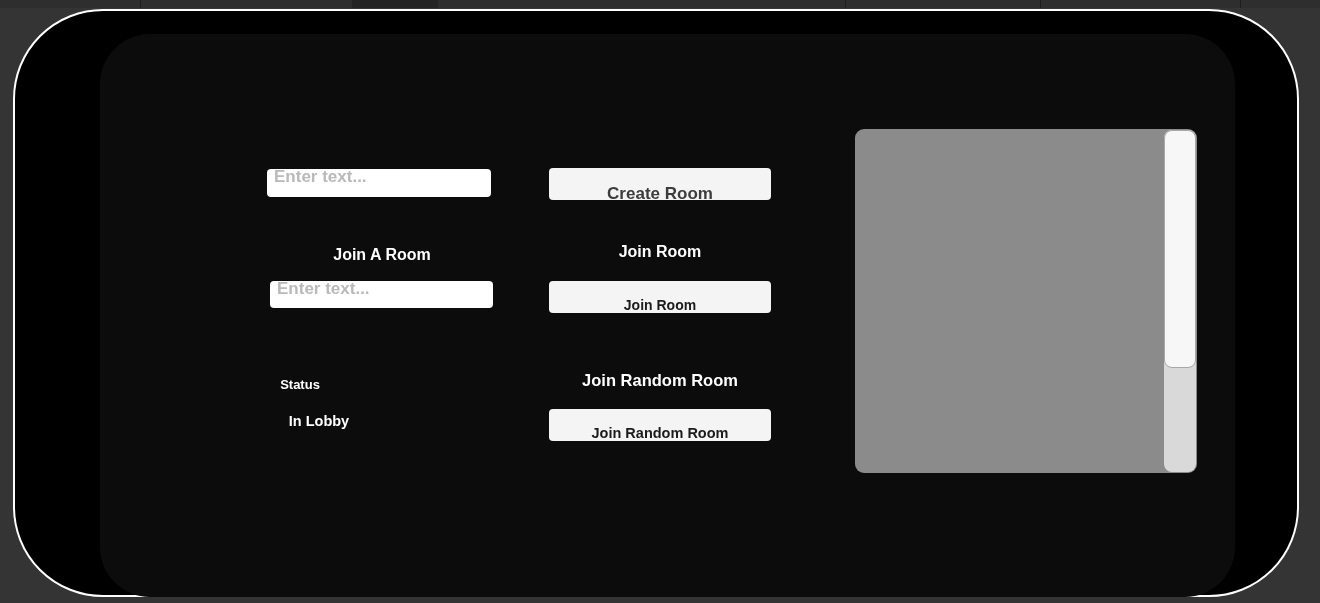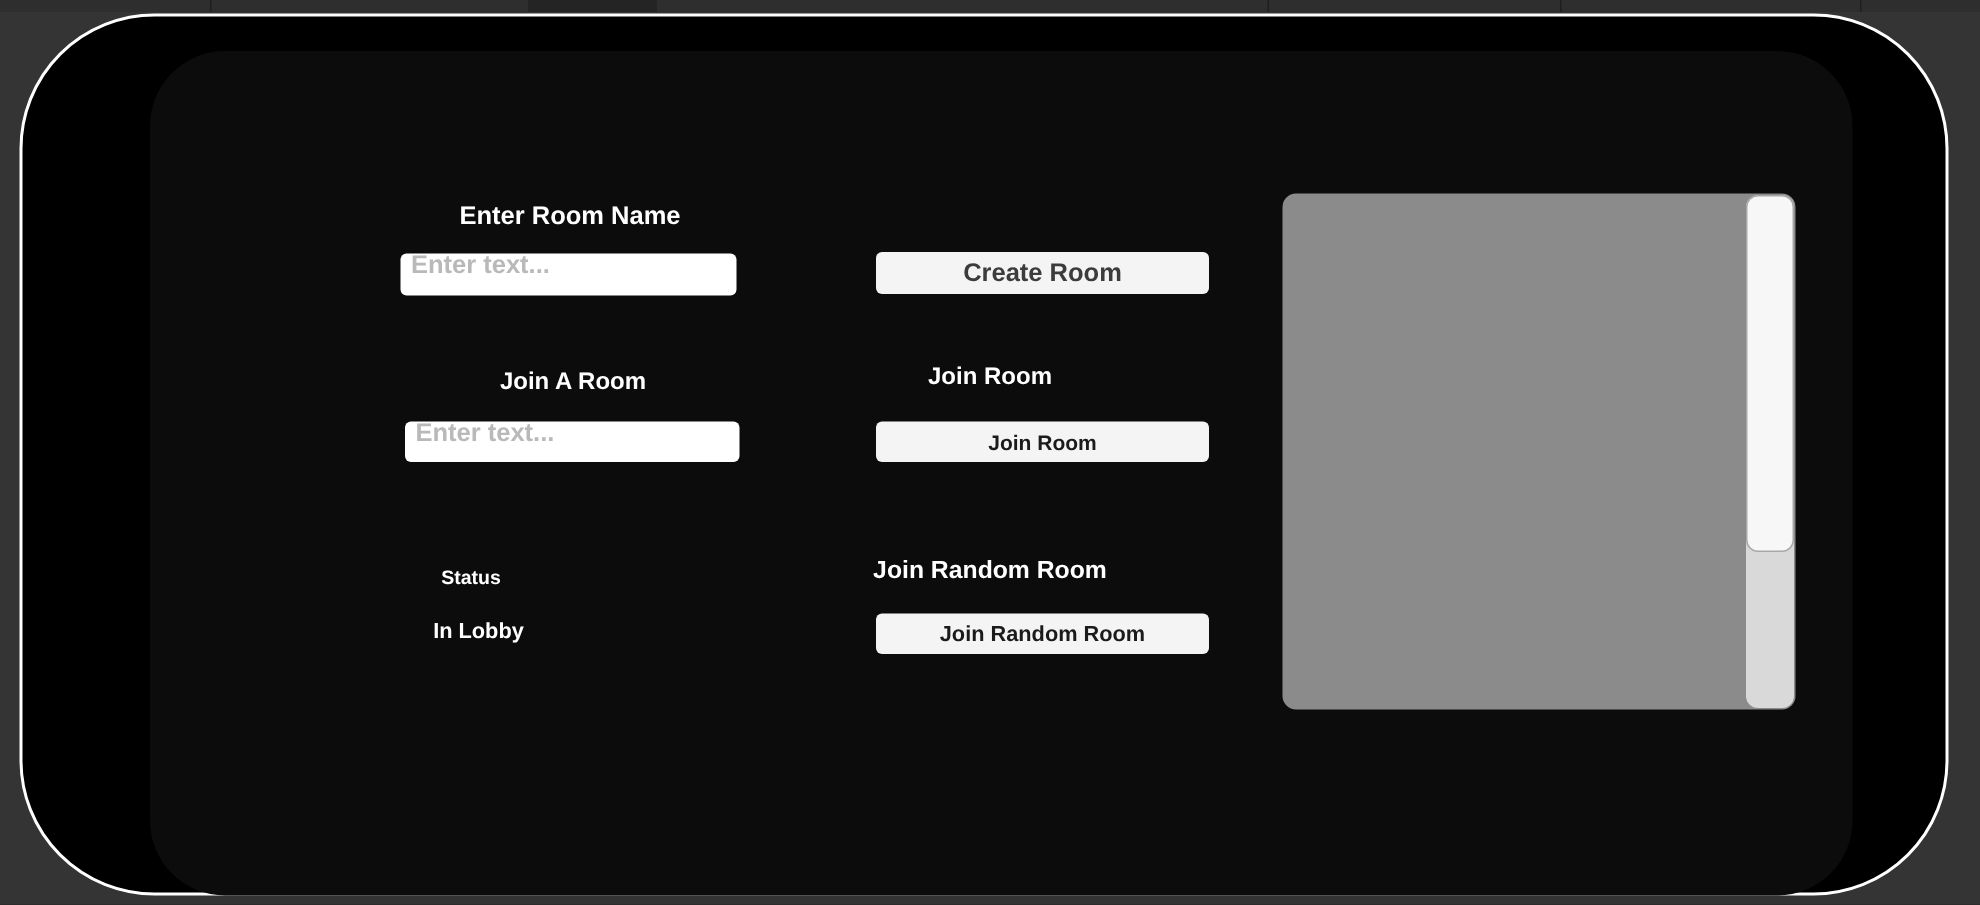--- a/index.html
+++ b/index.html
@@ -59,21 +59,21 @@
 
   .label {
     position: absolute;
     color: #ffffff;
     font-weight: bold;
     text-align: center;
   }
   .lbl-enter-room   { left: 268px; top: 134px; width: 224px; font-size: 17px; }
   .lbl-join-a-room  { left: 270px; top: 246px; width: 224px; font-size: 16px; text-align: center; }
   .lbl-join-room    { left: 549px; top: 243px; width: 222px; font-size: 16px; }
-  .lbl-status       { left: 264px; top: 377px; width: 100px; font-size: 13px; }
+  .lbl-status       { left: 250px; top: 377px; width: 100px; font-size: 13px; }
   .lbl-in-lobby     { left: 259px; top: 413px; width: 120px; font-size: 14.5px; text-align: center; }
   .lbl-join-random  { left: 549px; top: 371px; width: 222px; font-size: 16.5px; }
 
   .text-input {
     position: absolute;
     background: #ffffff;
     border: none;
     border-radius: 4px;
     font-family: "Liberation Sans", sans-serif;
     font-weight: bold;
@@ -89,22 +89,21 @@
 
   .btn {
     position: absolute;
     background: #f4f4f4;
     border: none;
     border-radius: 4px;
     font-family: "Liberation Sans", sans-serif;
     font-weight: bold;
     color: #333333;
     cursor: pointer;
-    padding: 4px;
-    margin-left: 35px;
+    padding: 16px;
   }
   .btn-create { left: 549px; top: 168px; width: 222px; height: 28px; font-size: 17px; color: #3c3c3c; }
   .btn-join   { left: 549px; top: 281px; width: 222px; height: 27px; font-size: 14px; color: #1b1b1b; }
   .btn-random { left: 549px; top: 409px; width: 222px; height: 27px; font-size: 14.5px; color: #1b1b1b; }
 
   
   .room-list {
     position: absolute;
     left: 855px; top: 129px;
     width: 342px; height: 344px;
@@ -138,21 +137,20 @@
     <div class="active-tab"></div>
     <div class="sep sep-2"></div>
     <div class="sep sep-3"></div>
     <div class="sep sep-4"></div>
   </div>
 
   <div class="game-frame">
     <div class="inner-panel"></div>
   </div>
 
-  <div class="label lbl-enter-room">Enter Room Name</div>
   <input class="text-input input-1" type="text" placeholder="Enter text..." style="">
   <button class="btn btn-create">Create Room</button>
 
   <div class="label lbl-join-a-room">Join A Room</div>
   <input class="text-input input-2" type="text" placeholder="Enter text..." style="">
   <div class="label lbl-join-room">Join Room</div>
   <button class="btn btn-join">Join Room</button>
 
   <div class="label lbl-status">Status</div>
   <div class="label lbl-in-lobby">In Lobby</div>

